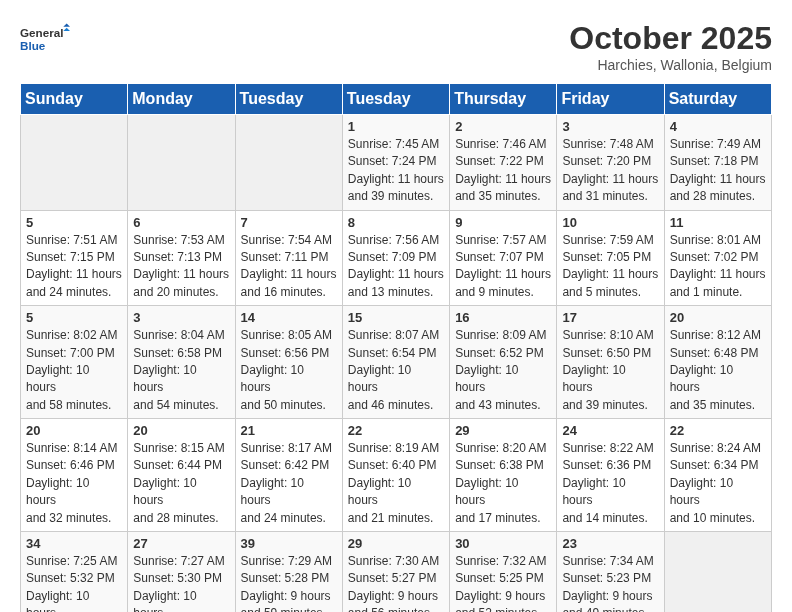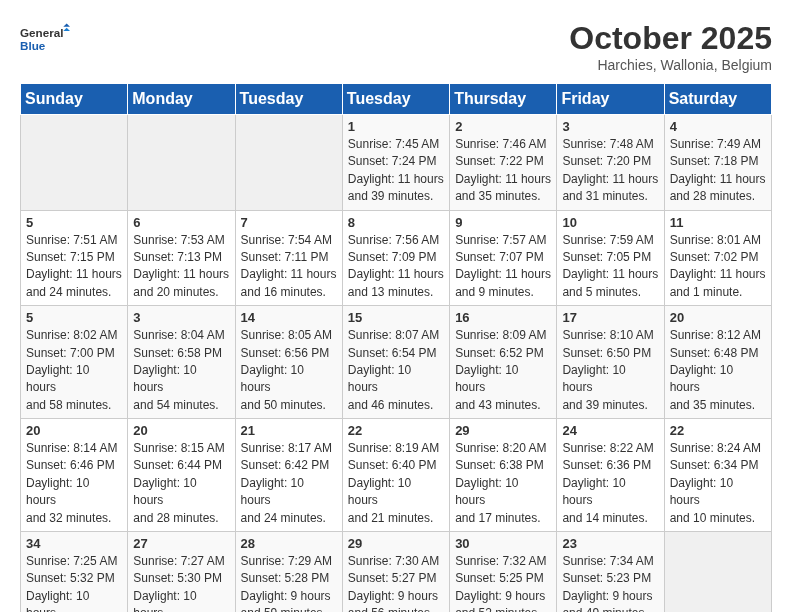--- a/index.html
+++ b/index.html
@@ -220,21 +220,21 @@
       <tr>
         <td>
           <div class="day-number">34</div>
           <div class="day-info">Sunrise: 7:25 AM<br>Sunset: 5:32 PM<br>Daylight: 10 hours<br>and 6 minutes.</div>
         </td>
         <td>
           <div class="day-number">27</div>
           <div class="day-info">Sunrise: 7:27 AM<br>Sunset: 5:30 PM<br>Daylight: 10 hours<br>and 3 minutes.</div>
         </td>
         <td>
-          <div class="day-number">28</div>
+          <div class="day-number">39</div>
           <div class="day-info">Sunrise: 7:29 AM<br>Sunset: 5:28 PM<br>Daylight: 9 hours<br>and 59 minutes.</div>
         </td>
         <td>
           <div class="day-number">29</div>
           <div class="day-info">Sunrise: 7:30 AM<br>Sunset: 5:27 PM<br>Daylight: 9 hours<br>and 56 minutes.</div>
         </td>
         <td>
           <div class="day-number">30</div>
           <div class="day-info">Sunrise: 7:32 AM<br>Sunset: 5:25 PM<br>Daylight: 9 hours<br>and 52 minutes.</div>
         </td>

